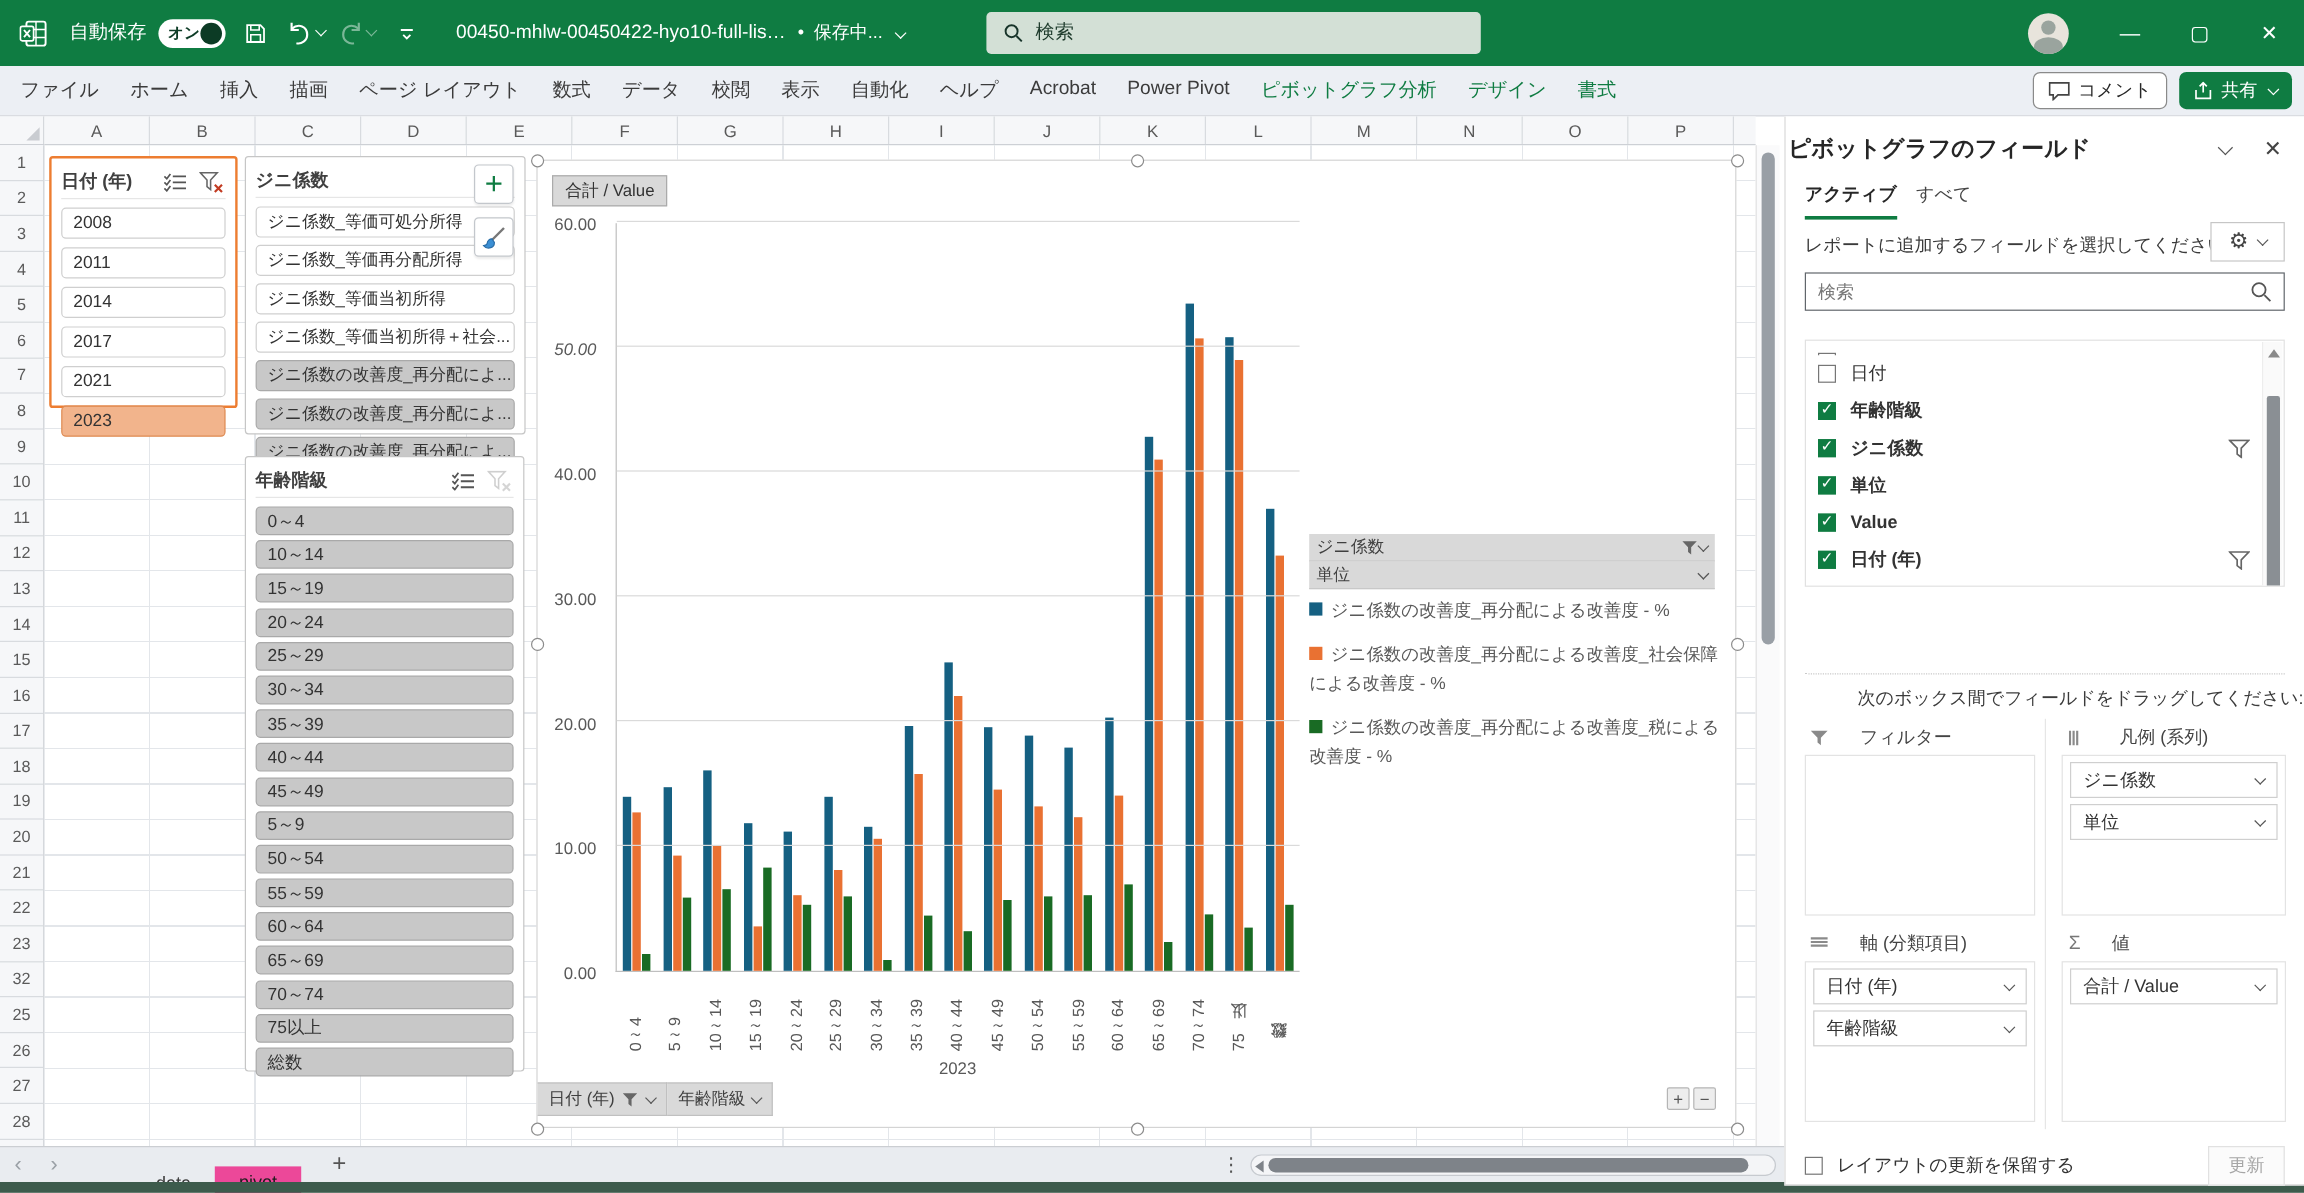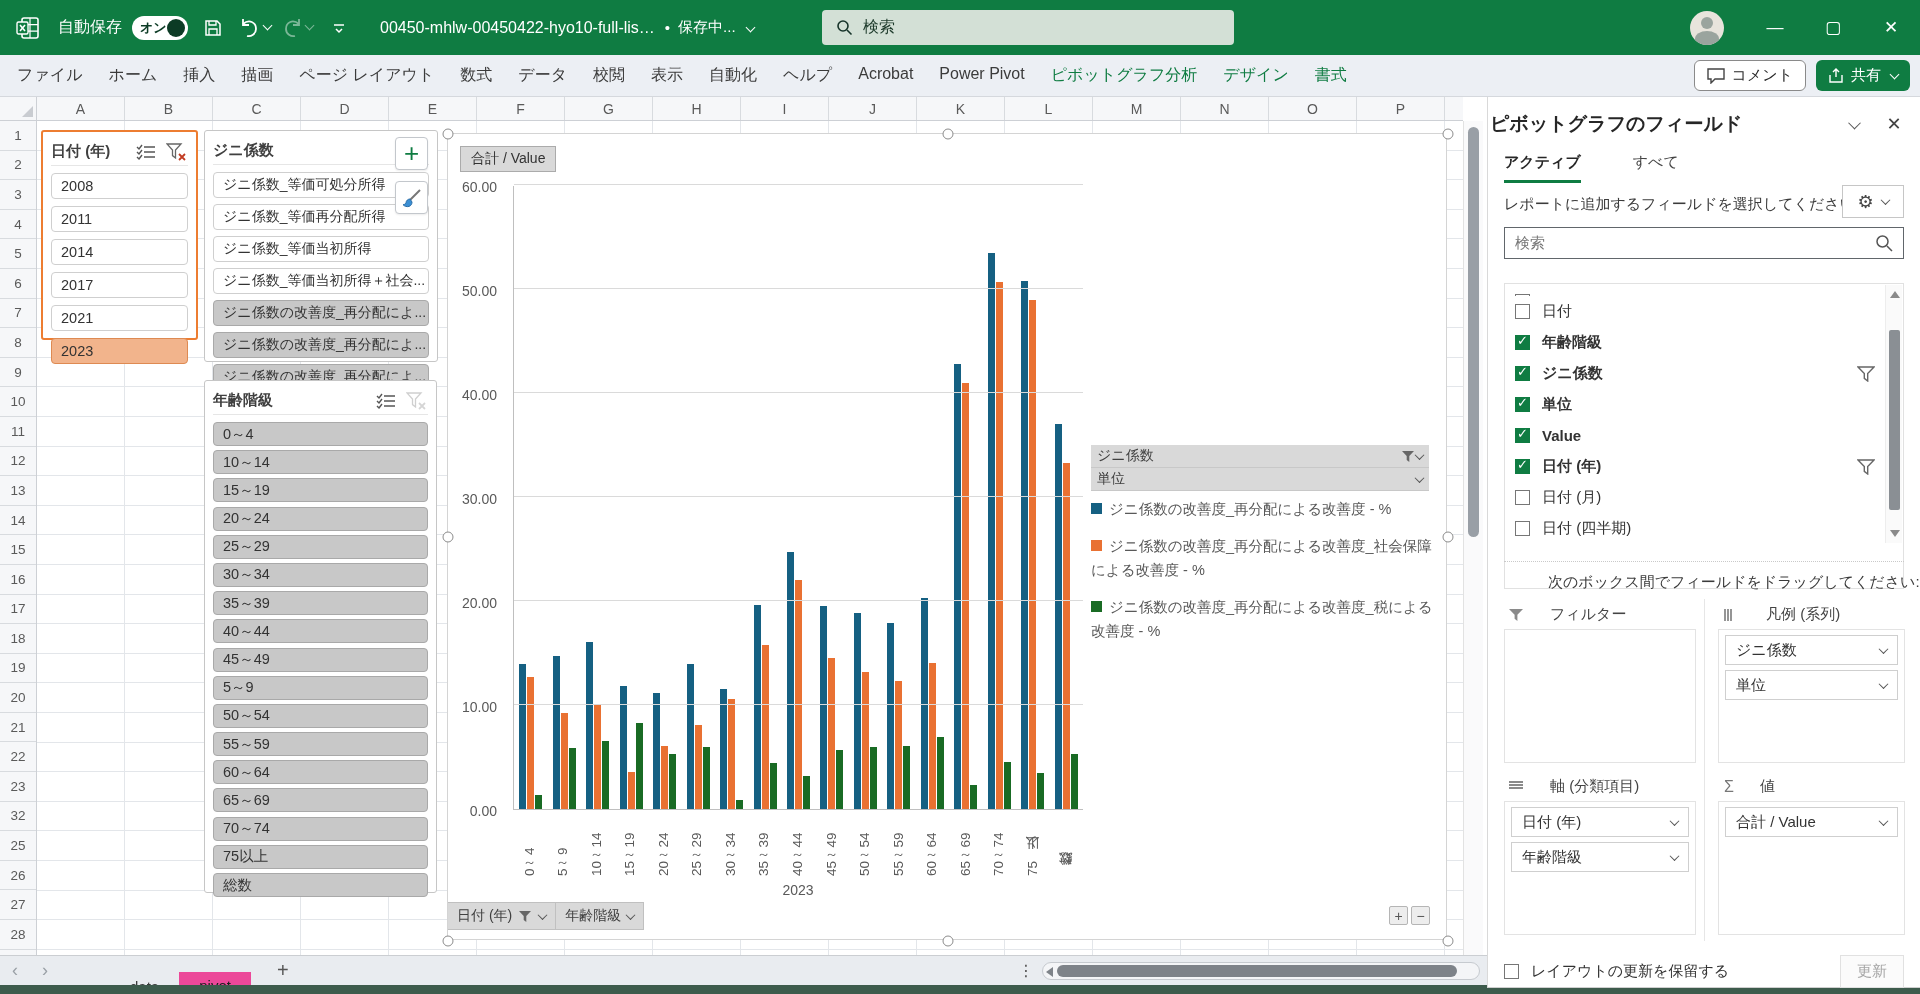--- a/index.html
+++ b/index.html
@@ -122,31 +122,31 @@
 
   
   .chev { width:7px; height:7px; border-right:1.6px solid #555; border-bottom:1.6px solid #555;
     display:inline-block; transform:rotate(45deg) translate(-1px,-1px); }
 
   
   #pane { position:absolute; left:1487px; top:97px; width:433px; height:891px; background:#fff;
     border-left:1px solid #D9D9D9; border-bottom:1px solid #CFCFCF; z-index:20; }
   #pane-title-row { position:absolute; left:2px; top:14px; right:14px; display:flex; align-items:center;justify-content:center; }
   #pane-title { font-size:19px; font-weight:bold; color:#262626; flex:1; }
-  #pane-tabs { position:absolute; left:16px; top:56px; display:flex; gap:52px; }
+  #pane-tabs { position:absolute; left:16px; top:56px; display:flex; gap:16px; }
   .ptab { font-size:15px; color:#444; padding-bottom:8px; cursor:pointer; }
   .ptab.active { font-weight:bold; border-bottom:3px solid #0F7C42; color:#262626; }
   #choose-label { position:absolute; left:16px; top:98px; font-size:15px; color:#3B3B3B; }
   #gear-btn { position:absolute; right:16px; top:88px; width:62px; height:33px; border:1px solid #C6C6C6;
     background:#fff; display:flex; align-items:center; justify-content:center; gap:8px; cursor:pointer;
     font-size:18px; color:#444; }
   #pane-search { position:absolute; left:16px; top:130px; right:16px; height:32px; border:1px solid #61666B;
     display:flex; align-items:center; padding:0 10px; cursor:text; }
   #pane-search .ph { font-size:15px; color:#767676; flex:1; }
-  #field-list { position:absolute; left:16px; top:186px; right:16px; height:306px; border:1px solid #E1E1E1;
+  #field-list { position:absolute; left:16px; top:186px; right:16px; height:206px; border:1px solid #E1E1E1;
     overflow:hidden; padding:2px 0 0 10px; }
   .fl-item { height:31px; display:flex; align-items:center; gap:12px; cursor:pointer; }
   .cb { width:15px; height:15px; border:1.6px solid #767676; background:#fff; flex:0 0 auto; position:relative; }
   .fl-item.checked .cb { background:#0F7C42; border-color:#0F7C42; }
   .fl-item.checked .cb::after { content:"✓"; position:absolute; left:1px; top:-3px; color:#fff; font-size:13px; }
   .fl-item .lbl { font-size:15px; color:#333; flex:1; }
   .fl-item.checked .lbl { font-weight:bold; }
   .fl-item .ffun { margin-right:28px; }
   #fl-partial { height:10px; overflow:hidden; margin-left:0; }
   #fl-scroll { position:absolute; right:1px; top:1px; width:17px; height:258px; background:#FAFAFA; border-left:1px solid #EDEDED; }
@@ -617,21 +617,21 @@
 </div>
 
 <div id="chart">
   <div id="value-btn">合計 / Value</div>
   <div id="yticks">
       <div class="ytick" style="bottom: -9px;">0.00</div>
       <div class="ytick" style="bottom: 95px;">10.00</div>
       <div class="ytick" style="bottom: 199px;">20.00</div>
       <div class="ytick" style="bottom: 303px;">30.00</div>
       <div class="ytick" style="bottom: 407px;">40.00</div>
-      <div class="ytick" style="bottom: 511px;">50.00</div>
+      <div class="ytick" style="bottom: 511px; font-style: italic;">50.00</div>
       <div class="ytick" style="bottom: 615px;">60.00</div>
     </div>
   <div id="plot">
     <div id="bar-groups">
         <div class="bgroup">
           <div class="bar" style="height: 144.56px; background: rgb(21, 96, 130);"></div>
           <div class="bar" style="height: 132.08px; background: rgb(233, 113, 50);"></div>
           <div class="bar" style="height: 13.52px; background: rgb(25, 107, 36);"></div>
         </div>
         <div class="bgroup">

